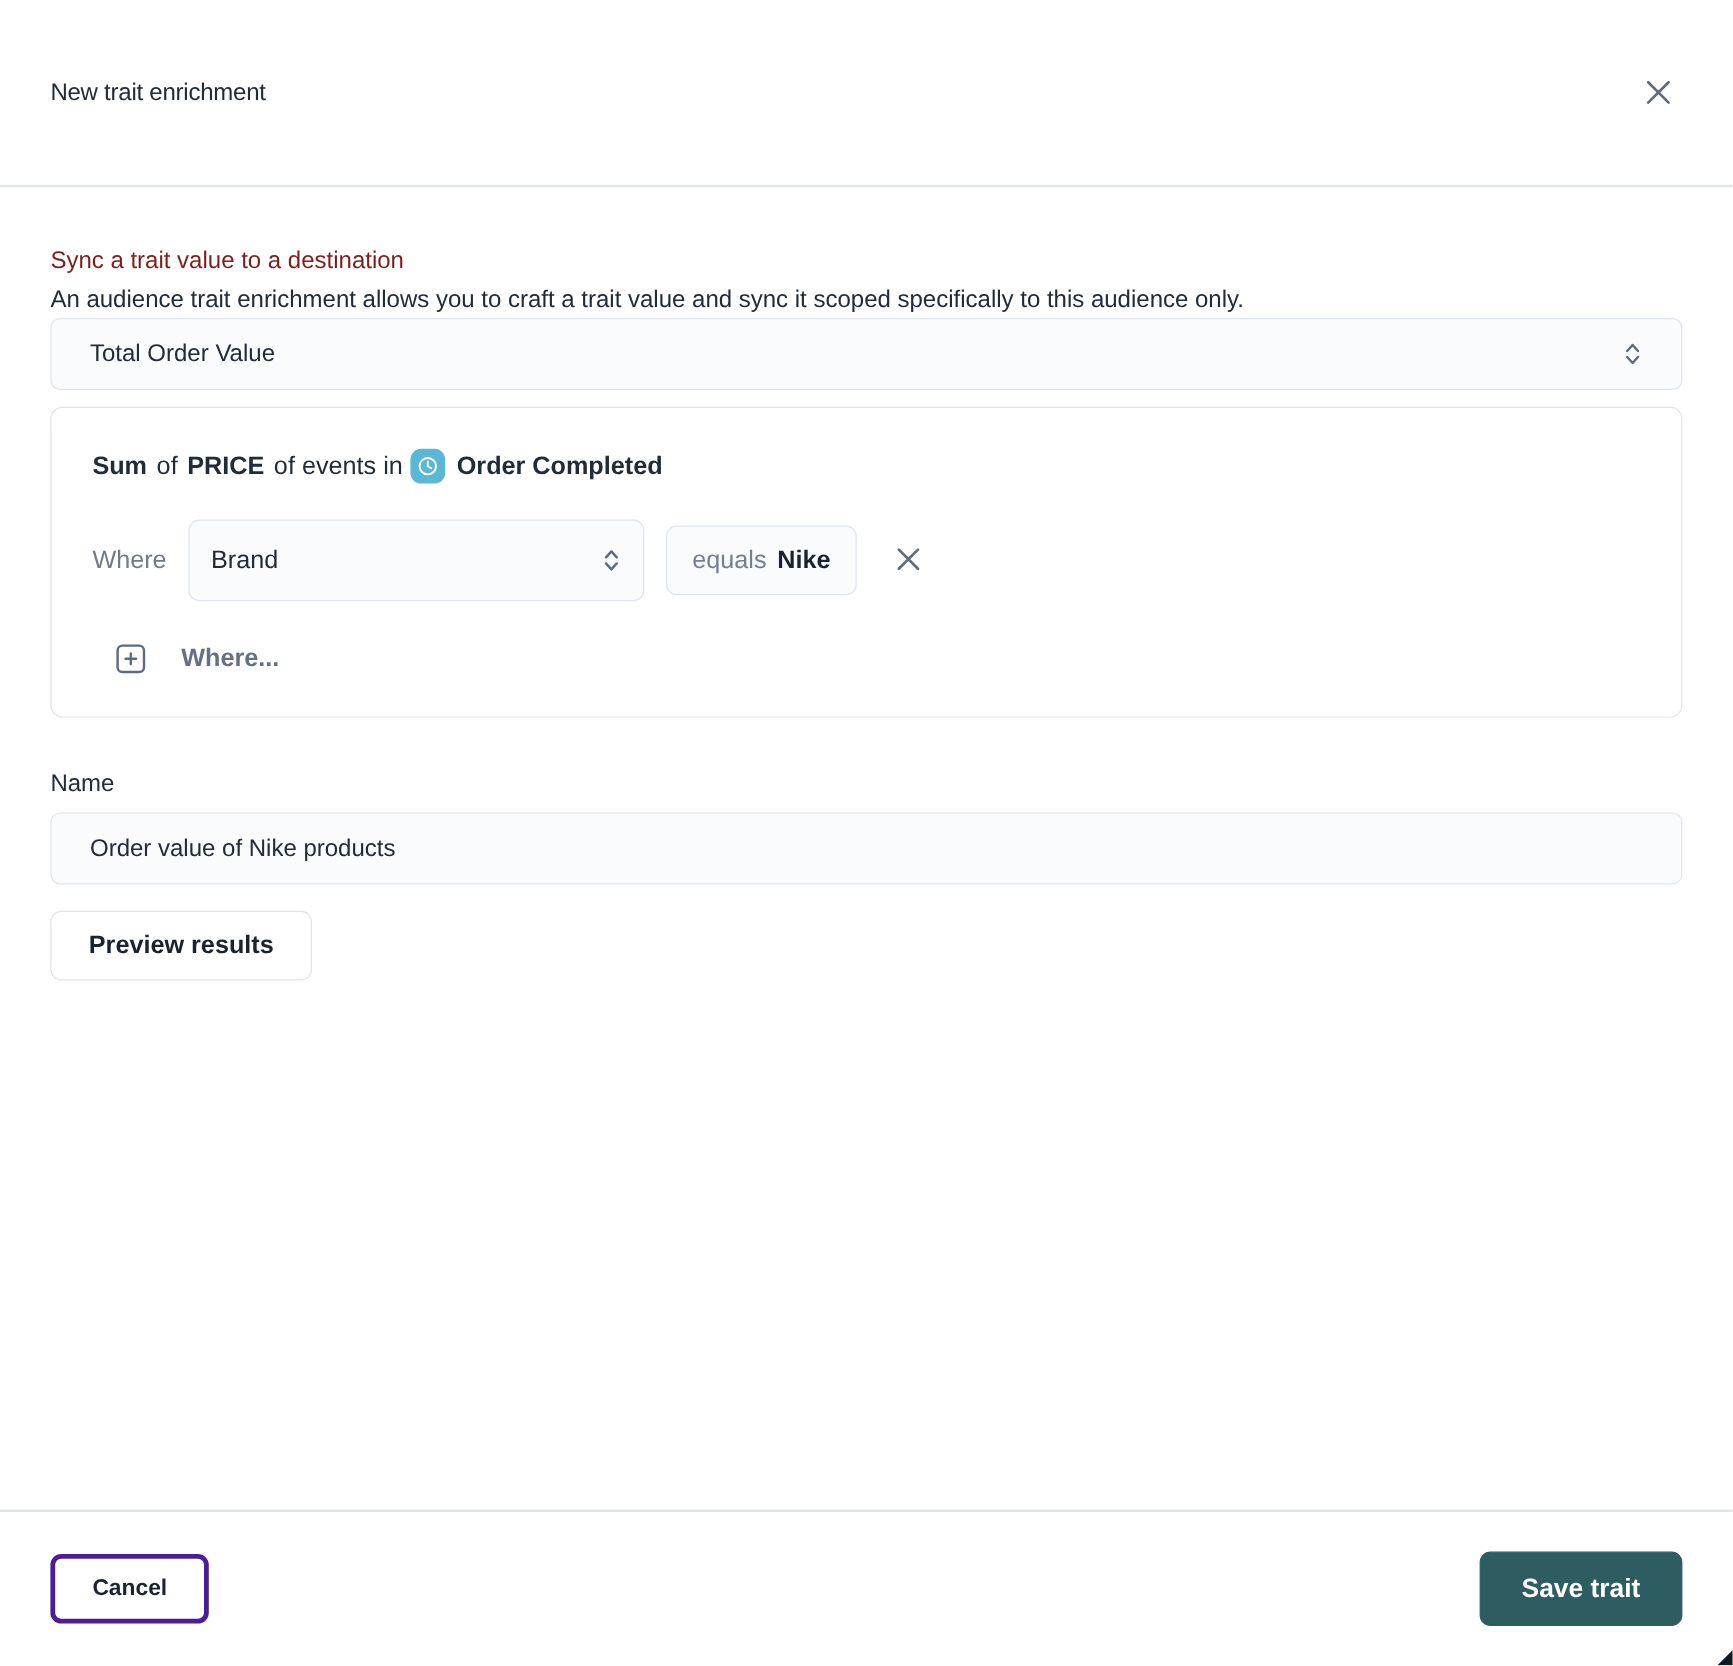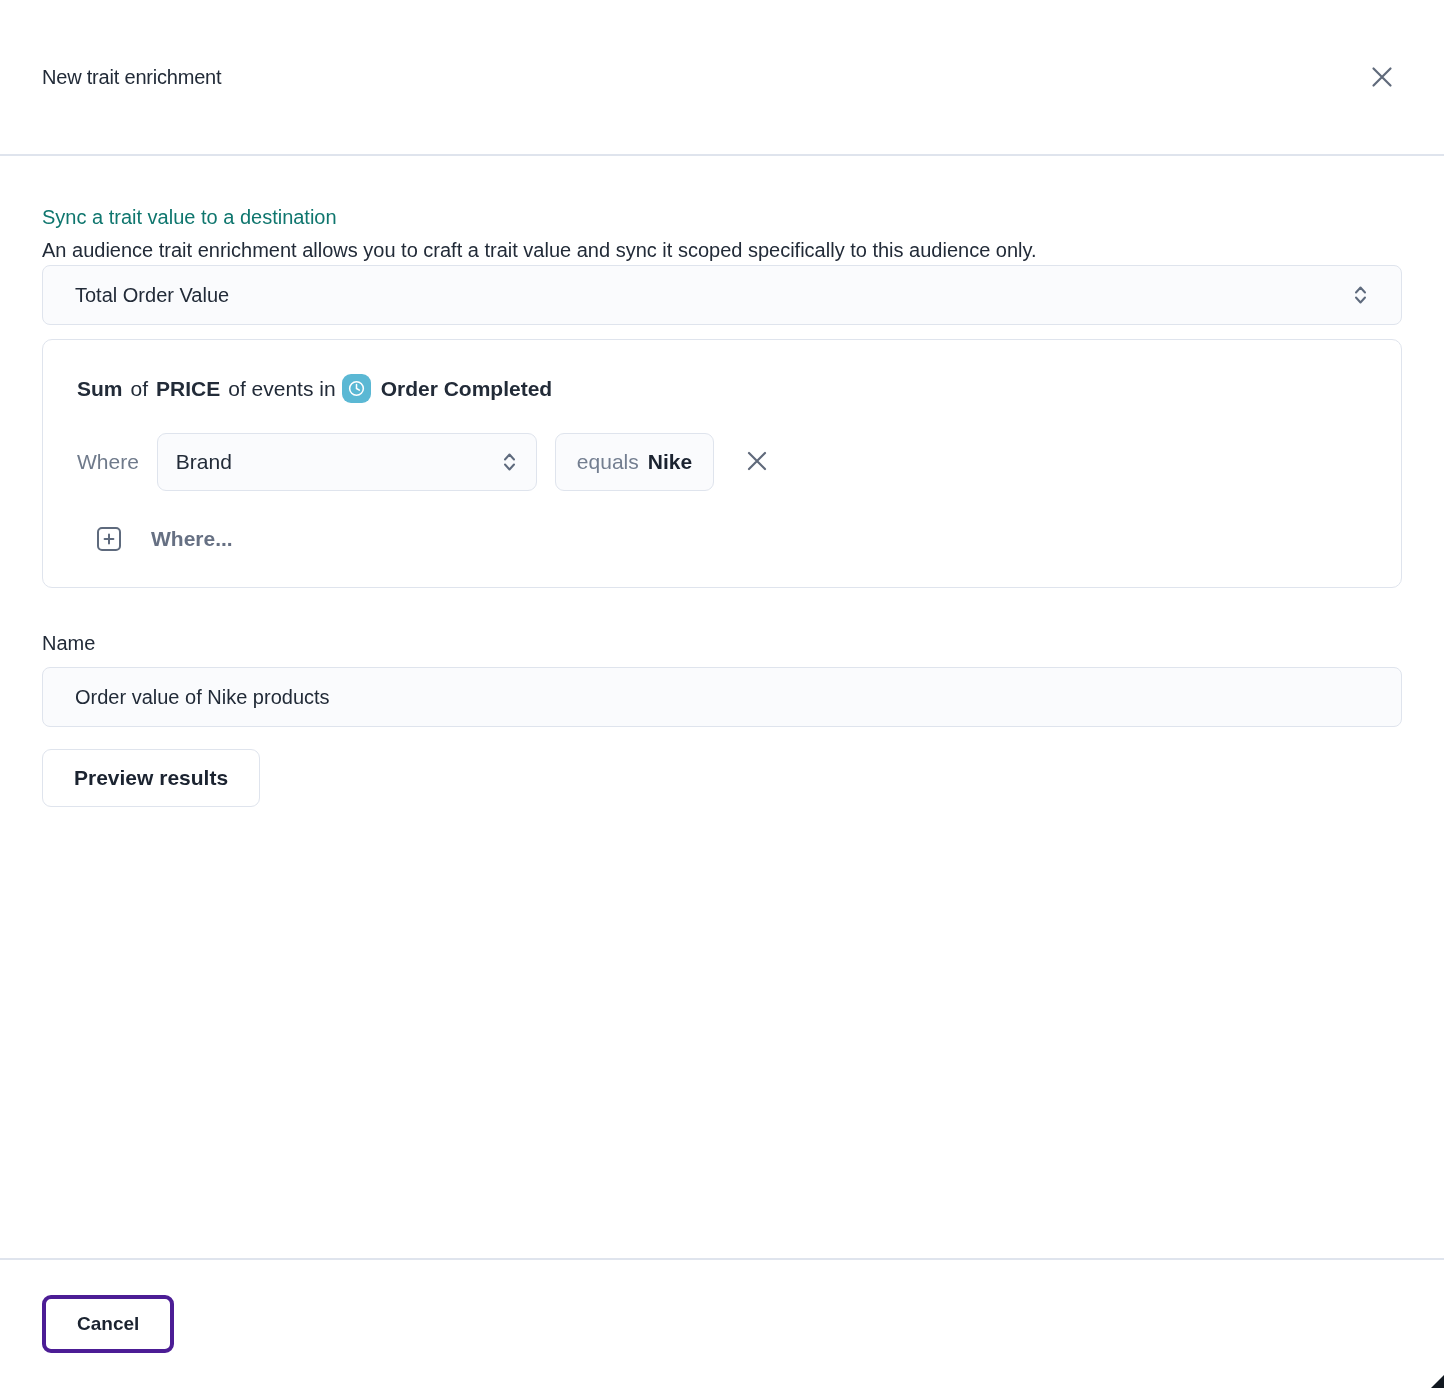--- a/index.html
+++ b/index.html
@@ -48,21 +48,21 @@
 
   
   .modal-body {
     flex: 1 1 auto;
     padding: 46px 42px 0 42px;
     overflow: hidden;
   }
 
   .section-heading {
     font-size: 20px;
-    color: #0f766e;
+    color: #7f1d1d;
     line-height: 1.55;
     margin: 0 0 2px 0;
     font-weight: 400;
   }
   .section-desc {
     font-size: 20px;
     color: #222b38;
     line-height: 1.52;
     margin: 0;
     max-width: 1340px;
@@ -139,21 +139,21 @@
     margin-top: 30px;
     gap: 18px;
   }
   .where-label {
     font-size: 21px;
     color: #6f7a8b;
     font-weight: 400;
   }
   .brand-select {
     width: 380px;
-    height: 58px;
+    height: 68px;
     background: #fafbfd;
     border: 1px solid #dfe4ed;
     border-radius: 9px;
     display: flex;
     align-items: center;
     padding: 0 18px;
     font-size: 21px;
     color: #222b38;
     cursor: pointer;
   }
@@ -361,17 +361,18 @@
     <div class="text-input">
       <span class="value">Order value of Nike products</span>
     </div>
 
     <button class="preview-btn">Preview results</button>
 
   </div>
 
   <div class="modal-footer">
     <button class="btn-secondary">Cancel</button>
+    <button class="btn-primary">Save trait</button>
   </div>
 
   <div class="resize-grip"></div>
 
 </div>
 
 </body></html>

